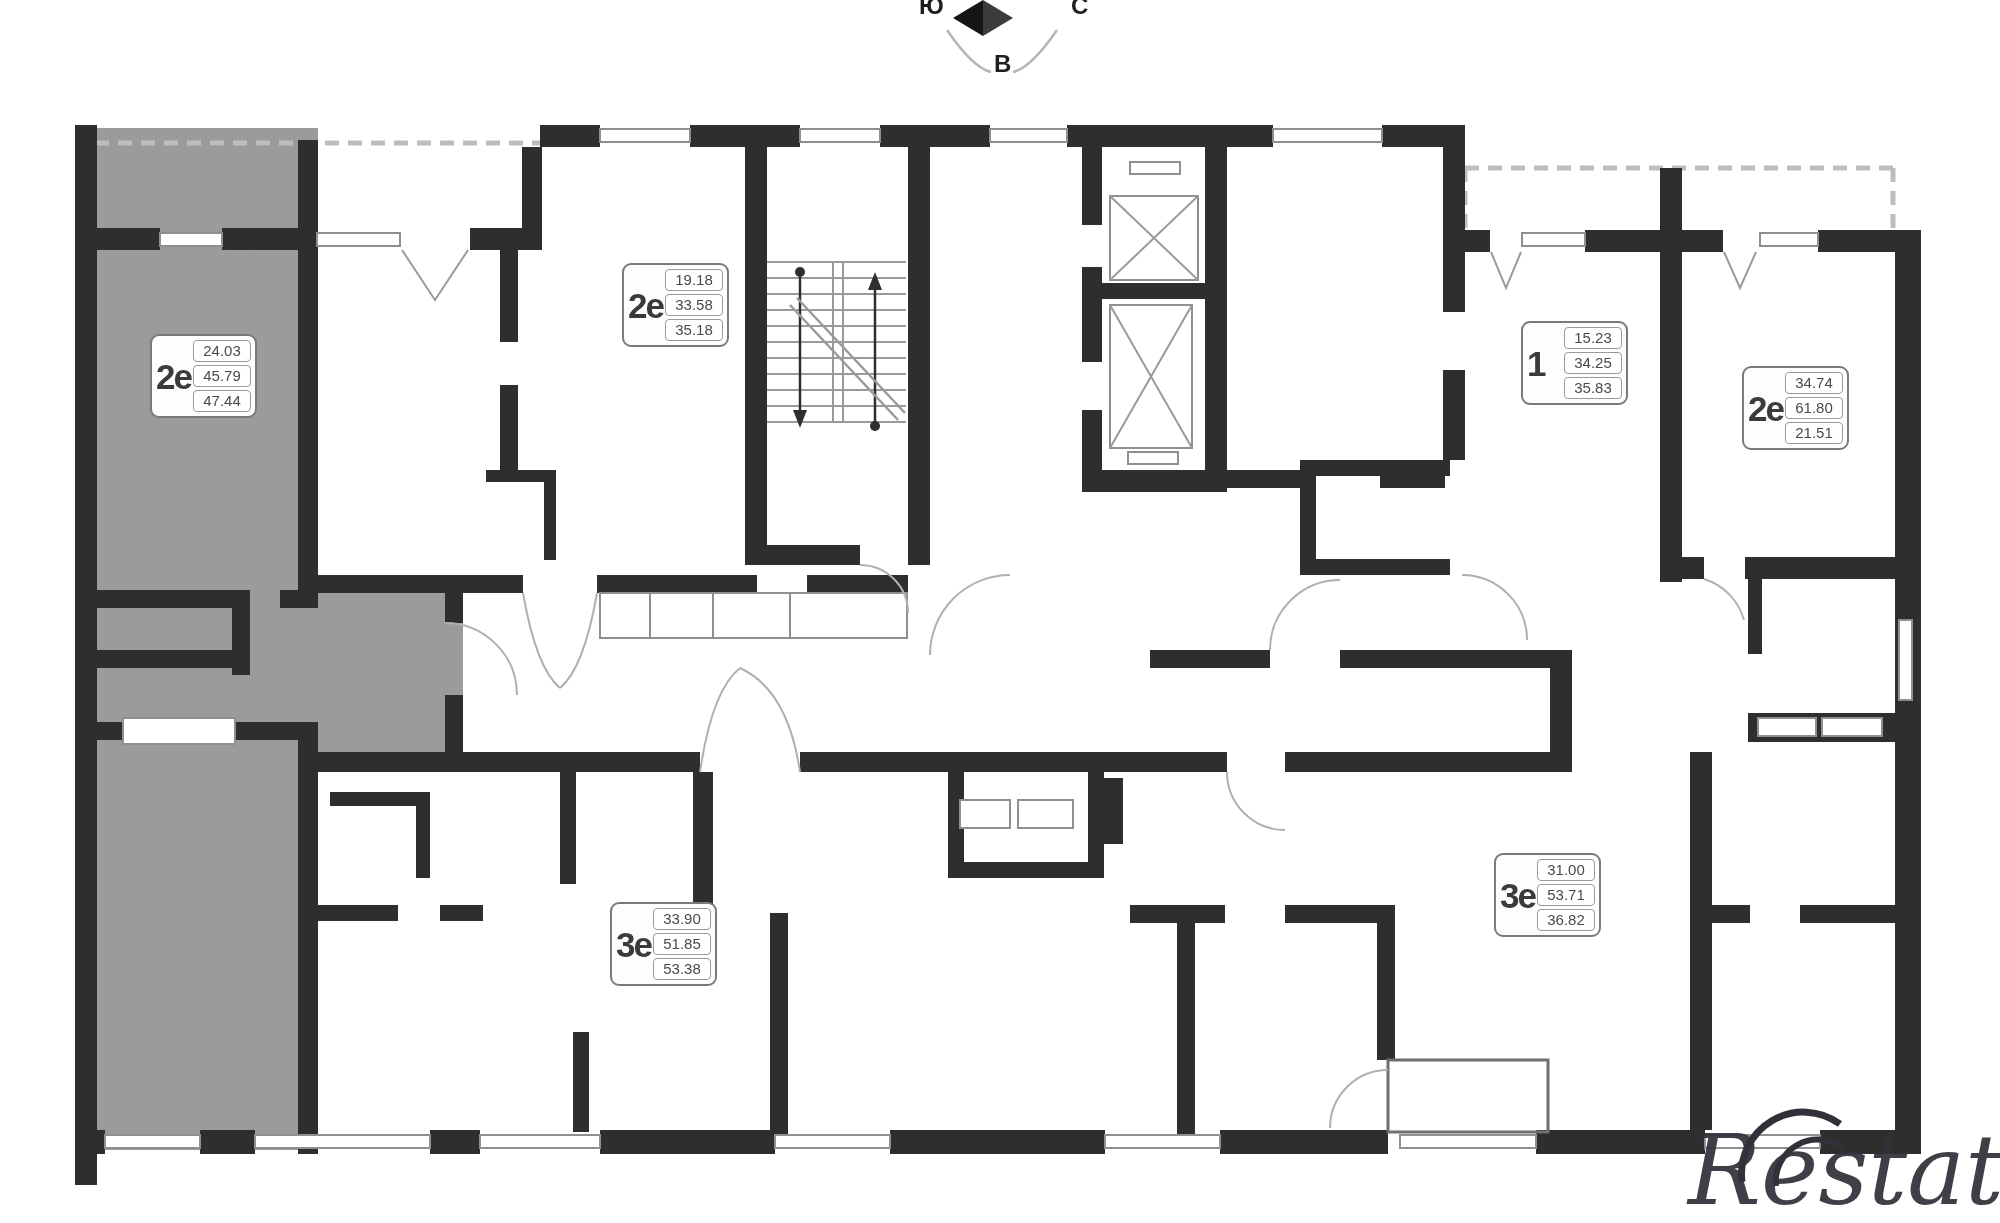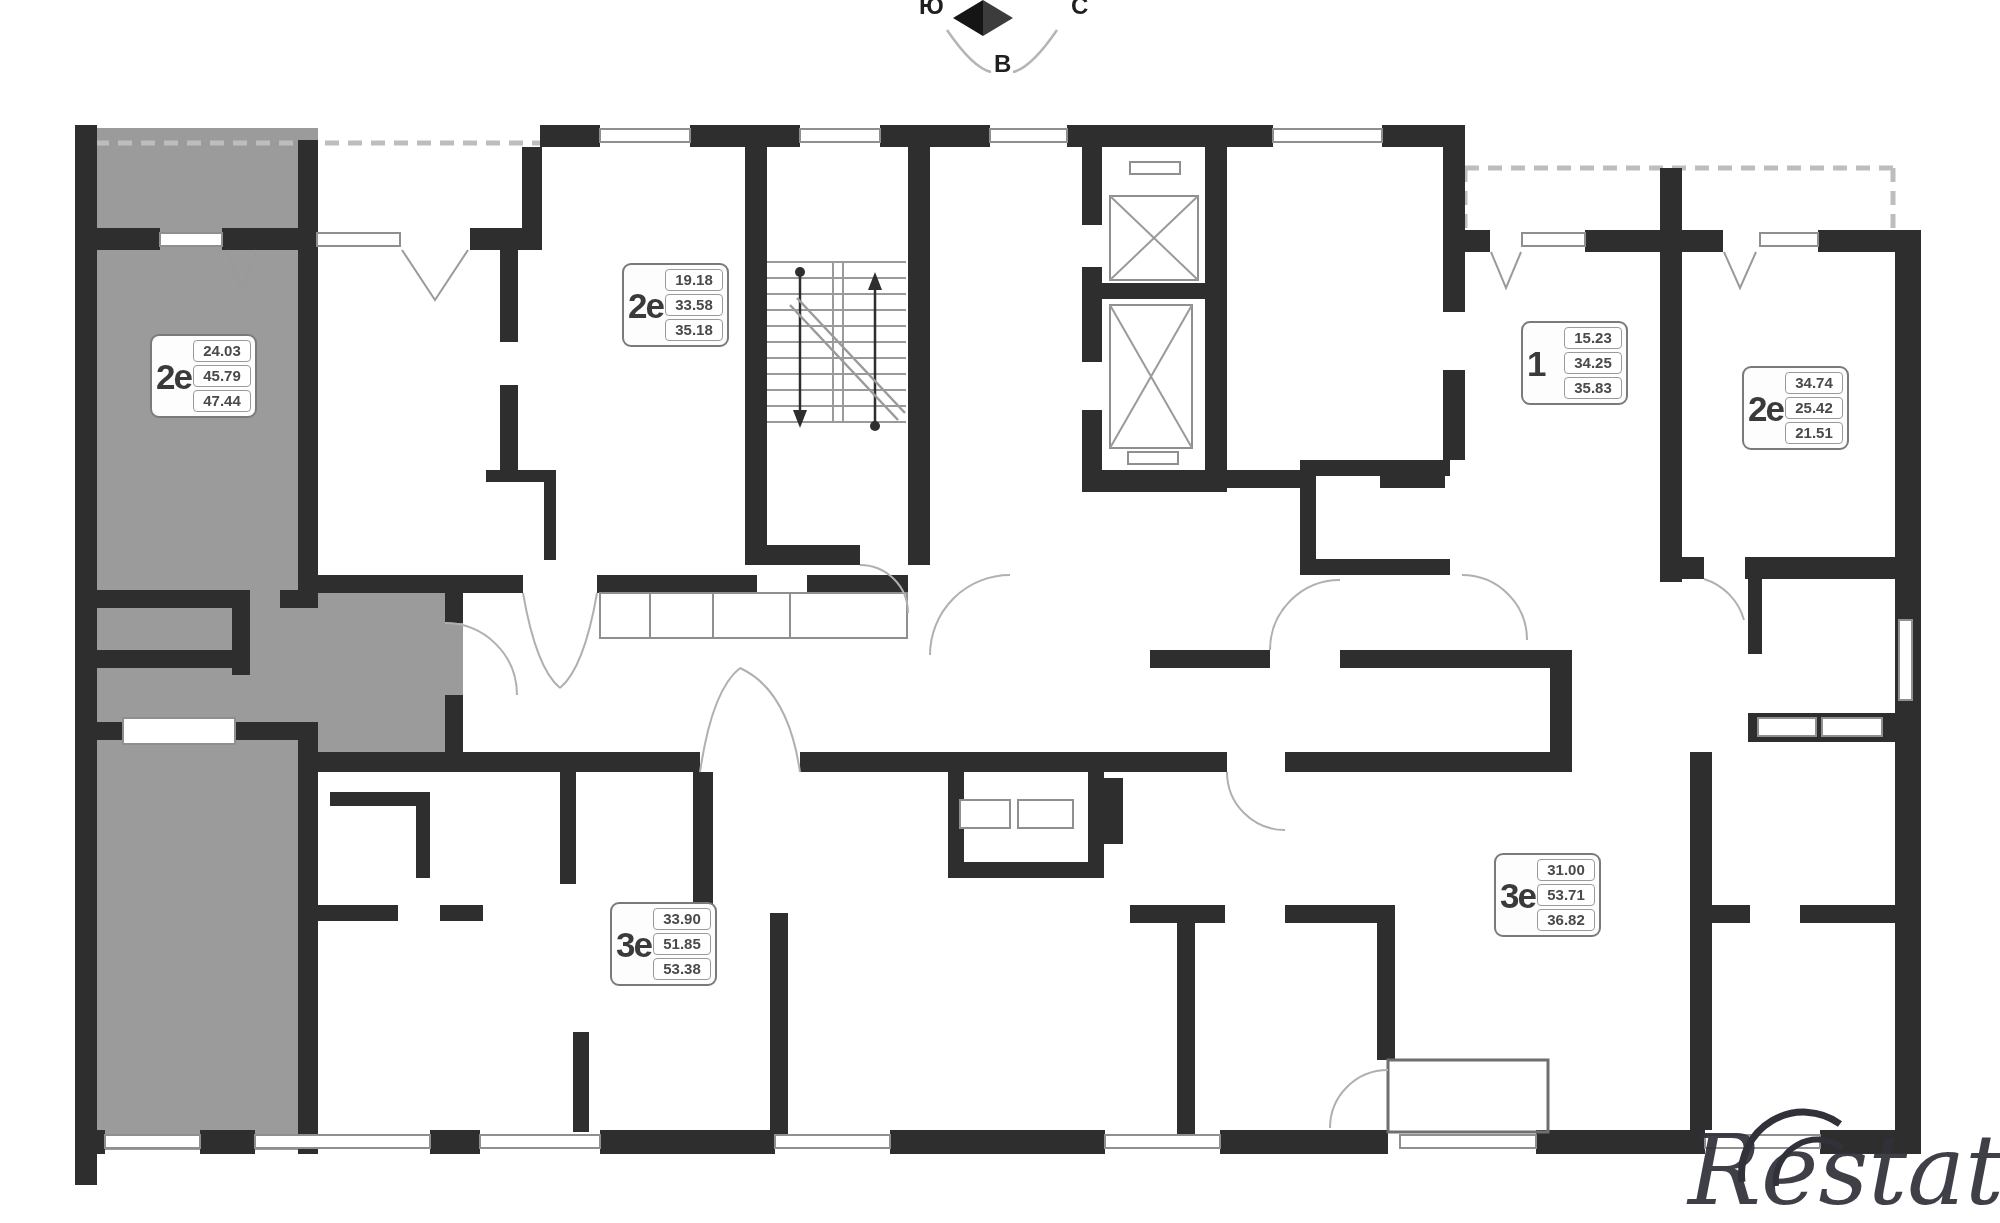--- a/index.html
+++ b/index.html
@@ -18,21 +18,21 @@
   .vmark{fill:none;stroke:#9a9a9a;stroke-width:2;}
 
   
   .apt-card{position:absolute;display:flex;align-items:stretch;background:#fdfdfd;
     border:2px solid #7a7a7a;border-radius:9px;padding:4px 4px;gap:3px;box-sizing:border-box;
     min-height:84px;}
   .apt-type{align-self:center;font-size:35px;font-weight:bold;color:#3a3a3a;
     width:34px;letter-spacing:-2px;line-height:1;}
   .apt-areas{display:flex;flex-direction:column;justify-content:space-between;gap:3px;}
   .apt-area{border:1.5px solid #9a9a9a;border-radius:4px;background:#ffffff;
-    font-size:15px;color:#4a4a4a;padding:1px 5px;min-width:46px;text-align:center;line-height:18px;font-weight:bold;}
+    font-size:15px;color:#4a4a4a;padding:1px 5px;min-width:46px;text-align:center;line-height:18px;}
   .apt-1{left:150px;top:334px;}
   .apt-2{left:622px;top:263px;}
   .apt-3{left:1521px;top:321px;}
   .apt-4{left:1742px;top:366px;}
   .apt-5{left:610px;top:902px;}
   .apt-6{left:1494px;top:853px;}
 
   
   .compass{position:absolute;left:895px;top:-6px;width:220px;height:92px;}
   .compass svg{position:absolute;left:0;top:0;}
@@ -305,21 +305,21 @@
     <div class="apt-area">15.23</div>
     <div class="apt-area">34.25</div>
     <div class="apt-area">35.83</div>
   </div>
 </div>
 
 <div class="apt-card apt-4">
   <div class="apt-type">2е</div>
   <div class="apt-areas">
     <div class="apt-area">34.74</div>
-    <div class="apt-area">25.42</div>
+    <div class="apt-area">61.80</div>
     <div class="apt-area">21.51</div>
   </div>
 </div>
 
 <div class="apt-card apt-5">
   <div class="apt-type">3е</div>
   <div class="apt-areas">
     <div class="apt-area">33.90</div>
     <div class="apt-area">51.85</div>
     <div class="apt-area">53.38</div>

